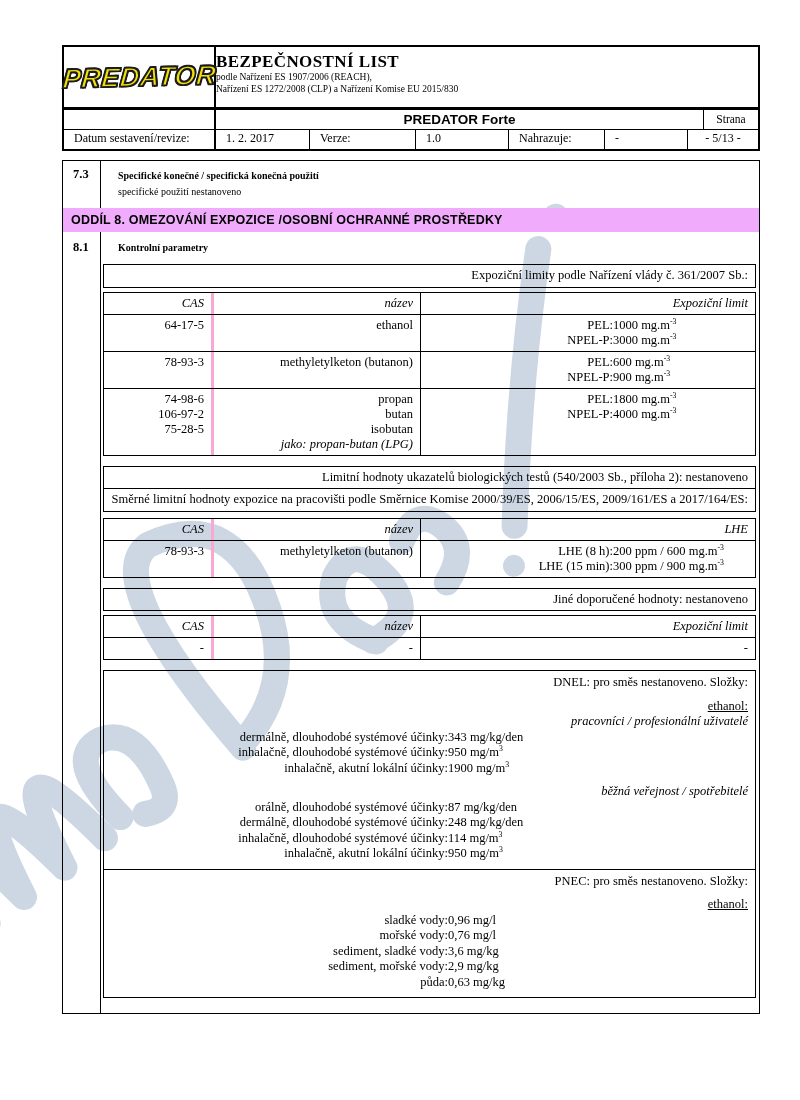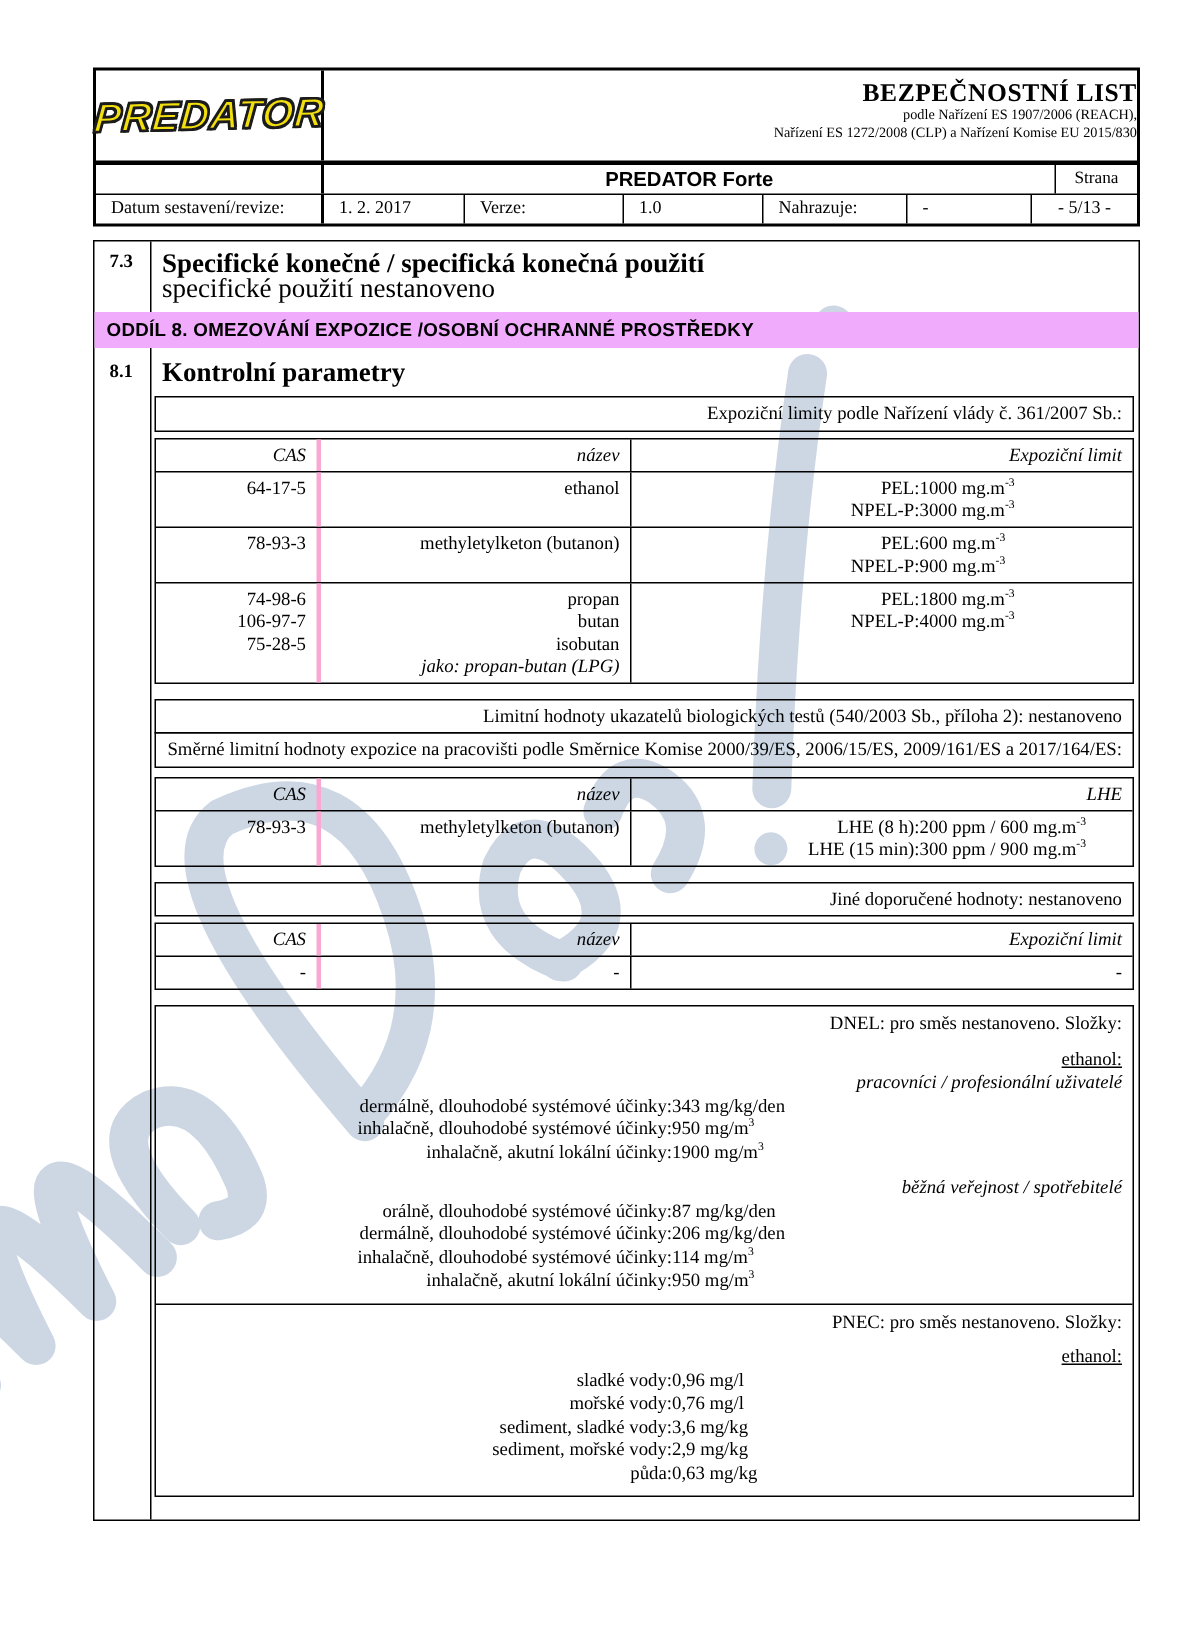--- a/index.html
+++ b/index.html
@@ -25,21 +25,21 @@
   }
   .hdr-top{display:flex;border-bottom:3px solid #000;height:60px;}
   .logo-cell{width:152px;border-right:2px solid #000;display:flex;align-items:center;justify-content:center;box-sizing:border-box;}
   .logo-text{
     font-family:"Liberation Sans",sans-serif;font-weight:bold;font-style:italic;
     font-size:27px;letter-spacing:0.5px;color:#f2df0d;
     -webkit-text-stroke:1.6px #1b1b1b;
     text-shadow:1px 1px 0 #1b1b1b,-1px 1px 0 #1b1b1b,1px -1px 0 #1b1b1b,-1px -1px 0 #1b1b1b;
     transform:skewX(-6deg) rotate(-1.5deg);
   }
-  .title-cell{flex:1;text-align:right;padding-top:5px;padding-left:44px;}
+  .title-cell{flex:1;text-align:left;padding-top:5px;}
   .doc-title{font-weight:bold;font-size:17px;letter-spacing:.4px;}
   .doc-sub{font-size:9.5px;line-height:11.5px;}
   .hdr-mid{display:flex;height:19px;}
   .mid-left{width:152px;border-right:2px solid #000;box-sizing:border-box;}
   .product{flex:1;text-align:center;font-family:"Liberation Sans",sans-serif;font-weight:bold;font-size:13.5px;line-height:19px;}
   .strana{width:55px;border-left:1px solid #000;text-align:center;font-size:11.5px;line-height:18px;box-sizing:border-box;}
   .hdr-bot{display:flex;border-top:1px solid #000;height:19px;font-size:12px;line-height:17px;}
   .hb{box-sizing:border-box;padding:0 10px;border-left:1px solid #000;white-space:nowrap;overflow:hidden;}
   .hb:first-child{border-left:none;border-right:1px solid #000;border-left-width:0;}
   .hb.w1{width:152px;border-right:2px solid #000;border-left:none;}
@@ -51,21 +51,21 @@
   .hb.w7{flex:1;text-align:center;}
 
   
   .main{
     left:62px;top:160px;width:698px;height:854px;border:1px solid #000;
     box-sizing:border-box;z-index:1;background:transparent;
   }
   .vline{position:absolute;left:37px;top:0;bottom:0;width:1px;background:#000;z-index:1;}
   .mrow{display:flex;position:relative;z-index:2;}
   .num{flex:none;width:38px;box-sizing:border-box;padding-left:10px;font-weight:bold;font-size:12.5px;}
-  .rbody{padding-left:7px;font-size:18px;line-height:16px;}
+  .rbody{padding-left:7px;font-size:10px;line-height:16px;margin-left:10px;}
   .row73{margin-top:6px;}
   .row73 .t{font-weight:bold;line-height:17px;}
   .section-bar{
     position:relative;z-index:2;margin-top:8px;background:#f0abfc;
     font-family:"Liberation Sans",sans-serif;font-weight:bold;font-size:12.5px;
     padding:5px 8px;letter-spacing:.2px;
   }
   .row81{margin-top:8px;}
   .row81 .t{font-weight:bold;line-height:16px;}
 
@@ -195,21 +195,21 @@
             </div>
           <div class="lim-row">
               <span class="lim-label">NPEL-P:</span>
               <span><span>900 mg.m</span><sup>-3</sup></span>
             </div>
         </div>
       </div>
       <div class="trow">
         <div class="tc c1">
           <div>74-98-6</div>
-          <div>106-97-7</div>
+          <div>106-97-2</div>
           <div>75-28-5</div>
         </div>
         <div class="tc c2">
           <div>propan</div>
           <div>butan</div>
           <div>isobutan</div>
           <div class="it">jako: propan-butan (LPG)</div>
         </div>
         <div class="tc c3">
           <div class="lim-row">
@@ -290,21 +290,21 @@
             <span><span>1900 mg/m</span><sup>3</sup></span>
           </div>
         <div class="blank"></div>
         <div class="it">běžná veřejnost / spotřebitelé</div>
         <div class="dv">
             <span class="lbl">orálně, dlouhodobé systémové účinky:</span>
             <span><span>87 mg/kg/den</span><sup></sup></span>
           </div>
         <div class="dv">
             <span class="lbl">dermálně, dlouhodobé systémové účinky:</span>
-            <span><span>206 mg/kg/den</span><sup></sup></span>
+            <span><span>248 mg/kg/den</span><sup></sup></span>
           </div>
         <div class="dv">
             <span class="lbl">inhalačně, dlouhodobé systémové účinky:</span>
             <span><span>114 mg/m</span><sup>3</sup></span>
           </div>
         <div class="dv">
             <span class="lbl">inhalačně, akutní lokální účinky:</span>
             <span><span>950 mg/m</span><sup>3</sup></span>
           </div>
       </div>

